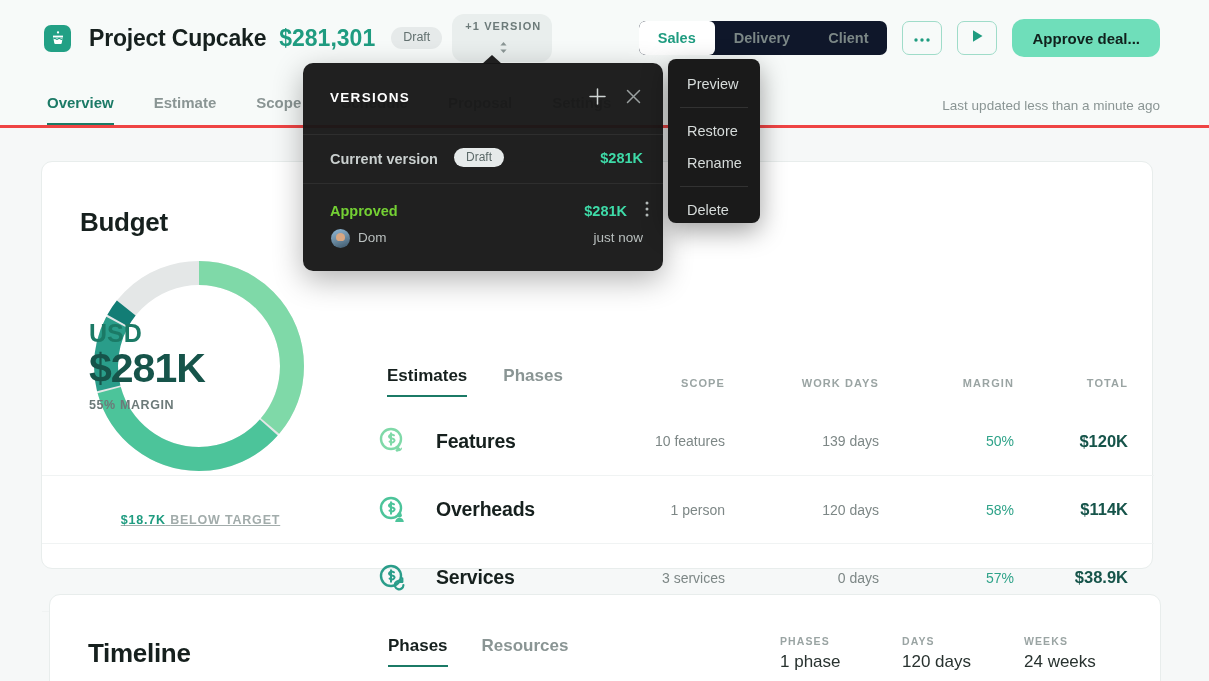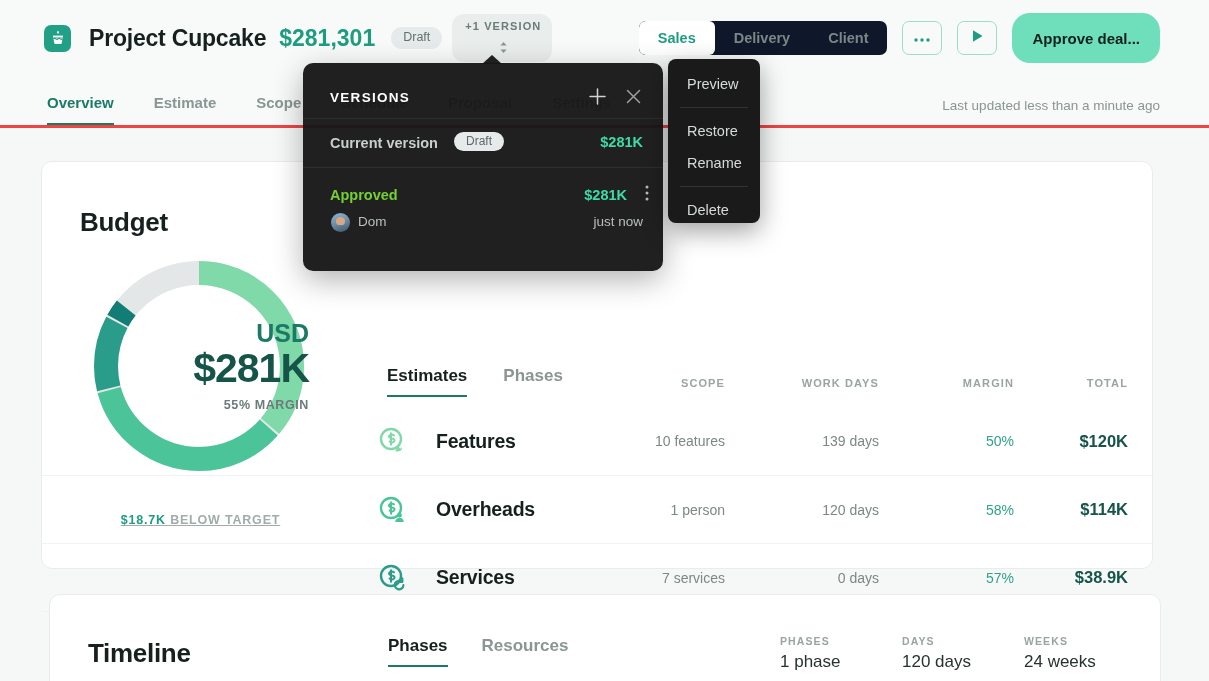--- a/index.html
+++ b/index.html
@@ -61,22 +61,22 @@
     cursor: pointer;
   }
   .seg-item.active { background: #ffffff; color: #1f9c80; border-radius: 6px; }
   .icon-btn {
     width: 40px; height: 34px; border: 1.3px solid #9fdcc9;
     border-radius: 7px; background: transparent;
     display: flex; align-items: center; justify-content: center;
     cursor: pointer;
   }
   .btn-approve {
-    height: 50px; background: #6fdeba; color: #10201c;
-    border: none; border-radius: 18px; padding: 0 20px;
+    height: 38px; background: #6fdeba; color: #10201c;
+    border: none; border-radius: 12px; padding: 0 20px;
     font-size: 15px; font-weight: bold; cursor: pointer;
     font-family: "Liberation Sans", sans-serif;
   }
 
   
   .tabbar {
     position: absolute; left: 0; top: 76px; width: 1209px; height: 52px;
     background: #f7faf9; border-bottom: 3px solid #ef4444;
     display: flex; align-items: flex-end;
   }
@@ -101,21 +101,21 @@
 
   .card-title {
     position: absolute; font-size: 26px; font-weight: bold; color: #16201e;
     letter-spacing: -0.3px;
   }
 
   
   .donut-wrap { position: absolute; left: 47px; top: 94px; width: 220px; height: 220px; }
   .donut-center {
     position: absolute; left: 0; top: 0; width: 220px; height: 220px;
-    display: flex; flex-direction: column; align-items: flex-end; justify-content: center;
+    display: flex; flex-direction: column; align-items: flex-start; justify-content: center;
   }
   .donut-usd { font-size: 25px; font-weight: bold; color: #1b7a66; line-height: 1.05; }
   .donut-amt { font-size: 41px; font-weight: bold; color: #16544a; line-height: 1.05; letter-spacing: -1px; }
   .donut-margin { font-size: 12.5px; font-weight: bold; color: #6c7a79; letter-spacing: 0.6px; margin-top: 8px; }
   .below-target {
     position: absolute; left: 0; top: 351px; width: 317px; text-align: center;
     font-size: 12.5px; font-weight: bold; letter-spacing: 0.8px; color: #a2acab; text-decoration: underline;
   }
   .below-target b { color: #1f9c80; }
 
@@ -158,21 +158,21 @@
     background: rgba(22,22,22,0.955); border-radius: 10px;
     box-shadow: 0 9px 30px rgba(0,0,0,0.30);
     z-index: 40;
   }
   .versions-arrow {
     position: absolute; left: 179px; top: -8px;
     width: 0; height: 0;
     border-left: 10px solid transparent; border-right: 10px solid transparent;
     border-bottom: 9px solid rgba(22,22,22,0.955);
   }
-  .vp-head { position: relative; height: 56px; border-bottom: 1px solid #2e2e2e; }
+  .vp-head { position: relative; height: 72px; border-bottom: 1px solid #2e2e2e; }
   .vp-title {
     position: absolute; left: 27px; top: 27px;
     font-size: 13.5px; font-weight: bold; color: #ffffff; letter-spacing: 1.3px;
   }
   .vp-add { position: absolute; right: 56px; top: 24px; cursor: pointer; }
   .vp-close { position: absolute; right: 20px; top: 24px; cursor: pointer; }
   .vp-row { position: relative; height: 49px; border-bottom: 1px solid #2e2e2e; }
   .vp-cur-label {
     position: absolute; left: 27px; top: 16px;
     font-size: 14.5px; font-weight: bold; color: #c9cfce;
@@ -371,21 +371,21 @@
         <span class="row-icon">
           <svg width="30" height="30" viewBox="0 0 30 30" aria-hidden="true">
             <circle cx="13" cy="13" r="10" fill="none" stroke="#2a9d8a" stroke-width="2.4"></circle>
             <path d="M16 9.3q-3.2-1.7-4.6.3t2.4 2.8q3.8.8 2.4 2.9t-4.6.3" stroke="#2a9d8a" stroke-width="2" fill="none" stroke-linecap="round"></path>
             <path d="M13 7.2v11.6" stroke="#2a9d8a" stroke-width="2" stroke-linecap="round"></path>
             <path d="M25.4 22.2a4.3 4.3 0 1 1-1.4-3.4" stroke="#2a9d8a" stroke-width="2.2" fill="none" stroke-linecap="round"></path>
             <path d="M24.3 15.4v3.6h-3.5" stroke="#2a9d8a" stroke-width="2.2" fill="none" stroke-linecap="round" stroke-linejoin="round"></path>
           </svg>
         </span>
         <span class="row-label">Services</span>
-        <span class="cell" style="right:429px; width:120px;">7 services</span>
+        <span class="cell" style="right:429px; width:120px;">3 services</span>
         <span class="cell" style="right:275px; width:130px;">0 days</span>
         <span class="cell margin" style="right:140px; width:110px;">57%</span>
         <span class="cell total" style="right:26px; width:110px;">$38.9K</span>
       </div>
 
       <div class="row">
         <span class="row-icon">
           <svg width="30" height="30" viewBox="0 0 30 30" aria-hidden="true">
             <circle cx="13" cy="13" r="11" fill="#127d75"></circle>
             <path d="M16 9.3q-3.2-1.7-4.6.3t2.4 2.8q3.8.8 2.4 2.9t-4.6.3" stroke="#fff" stroke-width="2" fill="none" stroke-linecap="round"></path>

